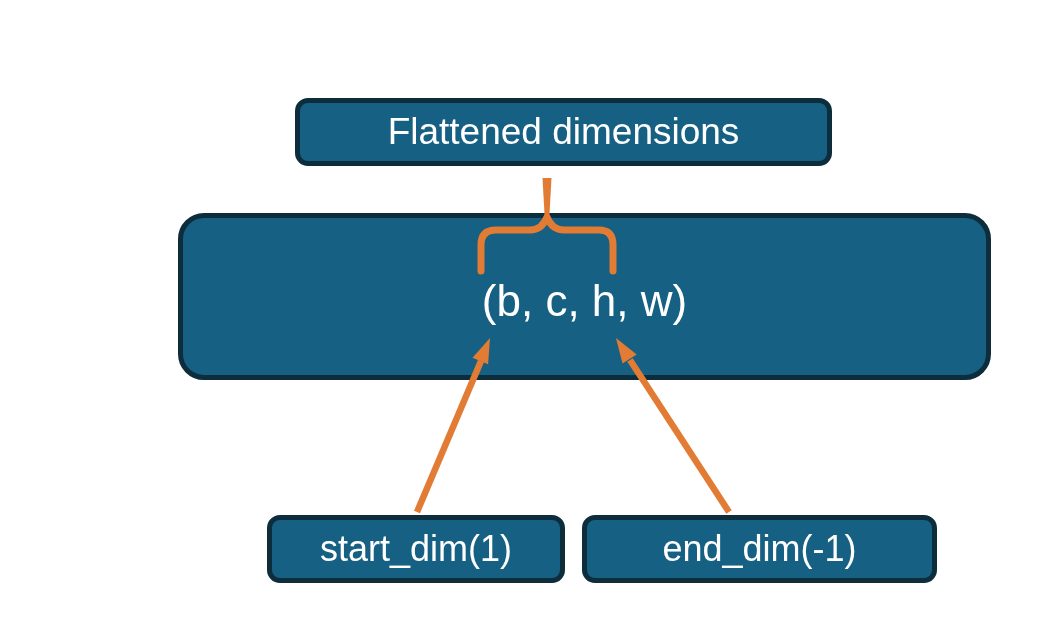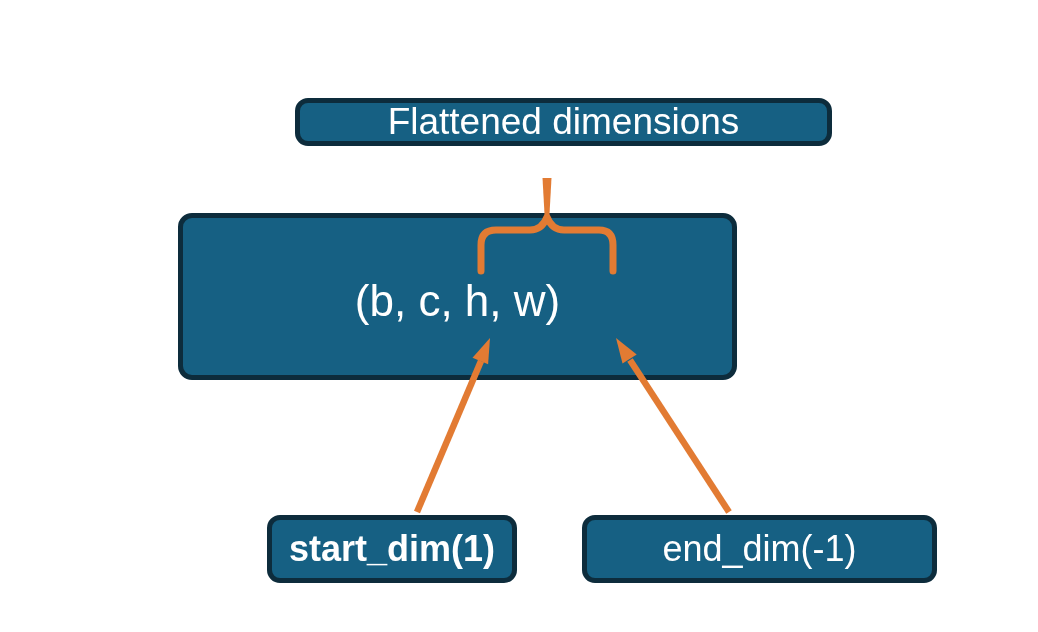--- a/index.html
+++ b/index.html
@@ -22,37 +22,36 @@
     border: 5px solid var(--node_border, #0d2c3c);
     color: var(--text, #ffffff);
     display: flex;
     align-items: center;
     justify-content: center;
     text-align: center;
     white-space: nowrap;
   }
   .node-flattened {
     left: 295px; top: 98px;
-    width: 537px; height: 48px;
+    width: 537px; height: 68px;
     border-radius: 13px;
     font-size: 37px;
     justify-content: center;
   }
   .node-tensor {
     left: 178px; top: 213px;
-    width: 559px; height: 167px;
-    border-radius: 14px;
+    width: 813px; height: 167px;
+    border-radius: 26px;
     font-size: 44px;
   }
   .node-start {
     left: 267px; top: 515px;
-    width: 250px; height: 68px;
+    width: 298px; height: 68px;
     border-radius: 13px;
     font-size: 36px;
-    font-weight: bold;
   }
   .node-end {
     left: 582px; top: 515px;
     width: 355px; height: 68px;
     border-radius: 13px;
     font-size: 36px;
   }
   .node-tensor .label { margin-top: 8px; }
   .connector-layer {
     position: absolute;

